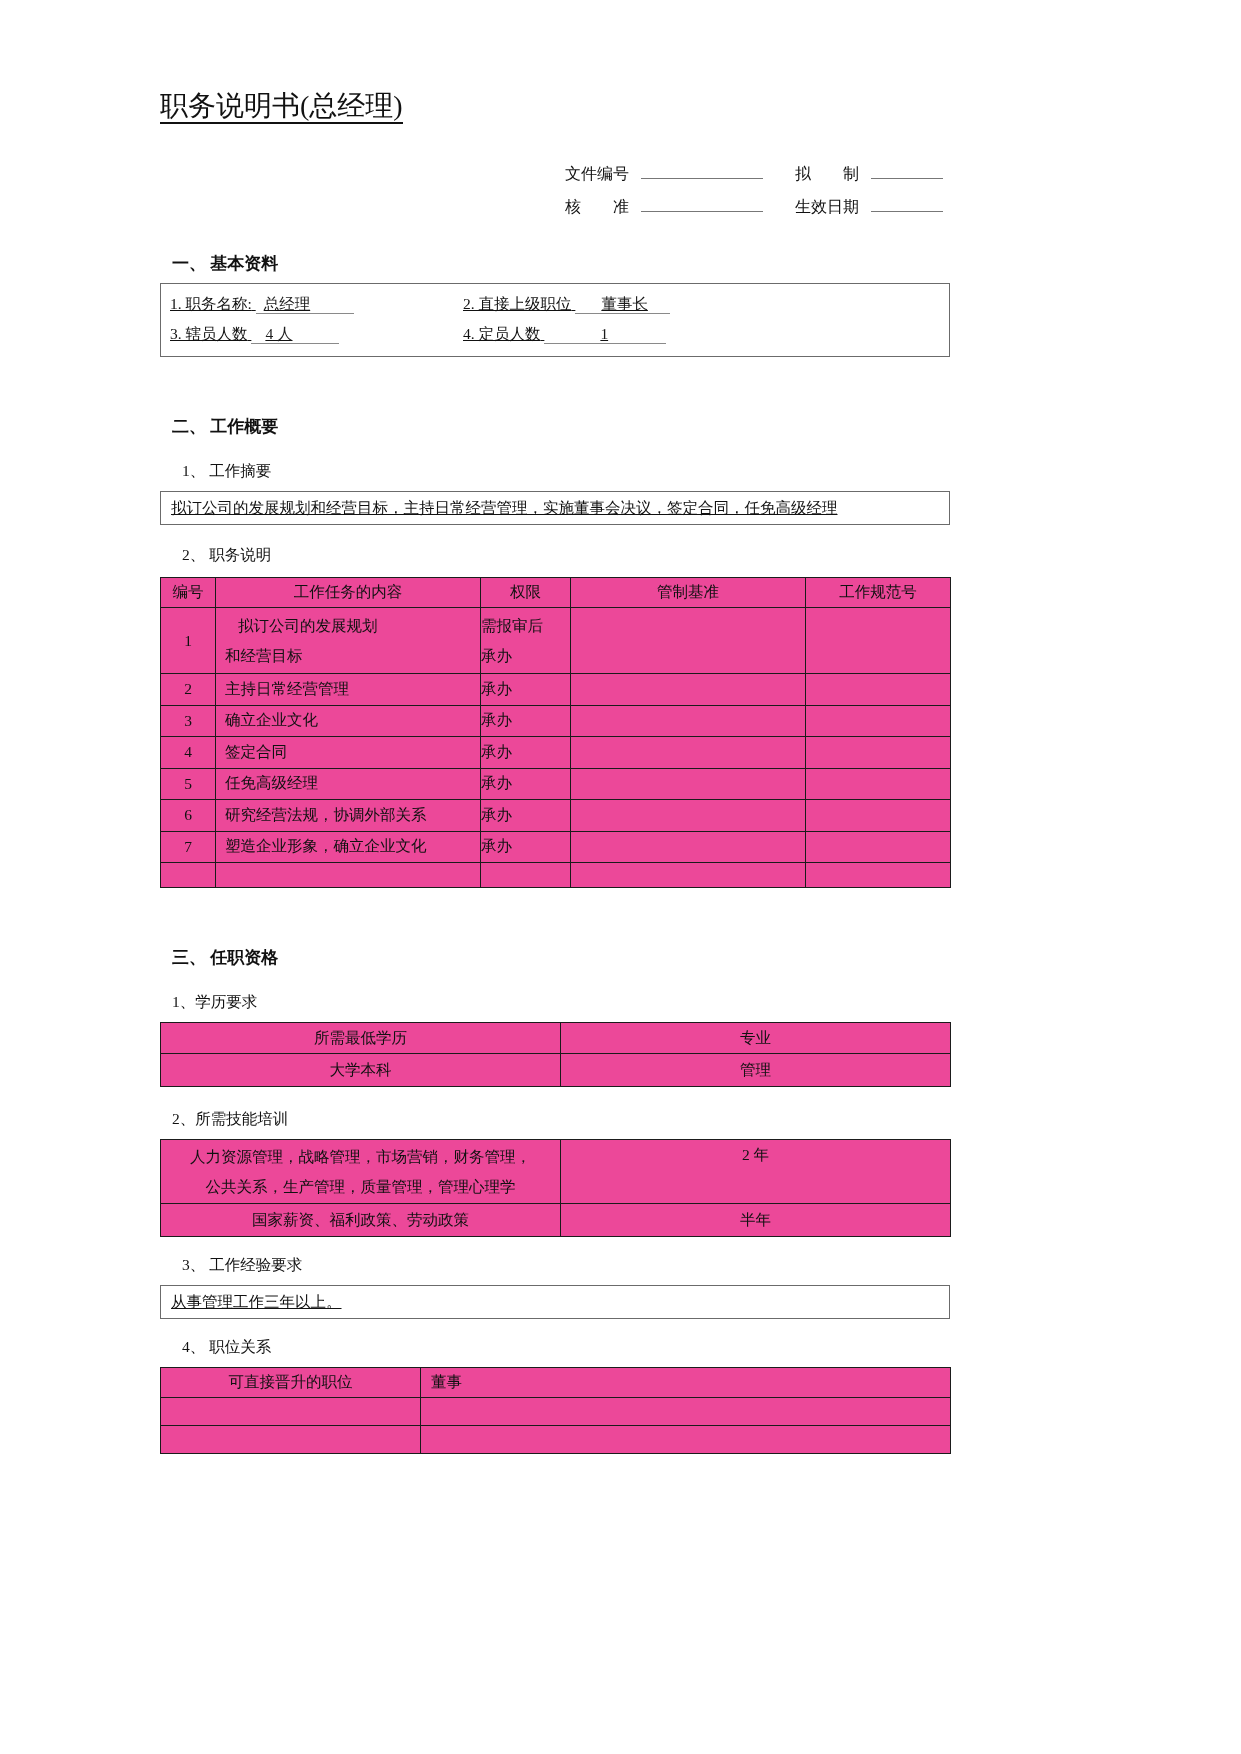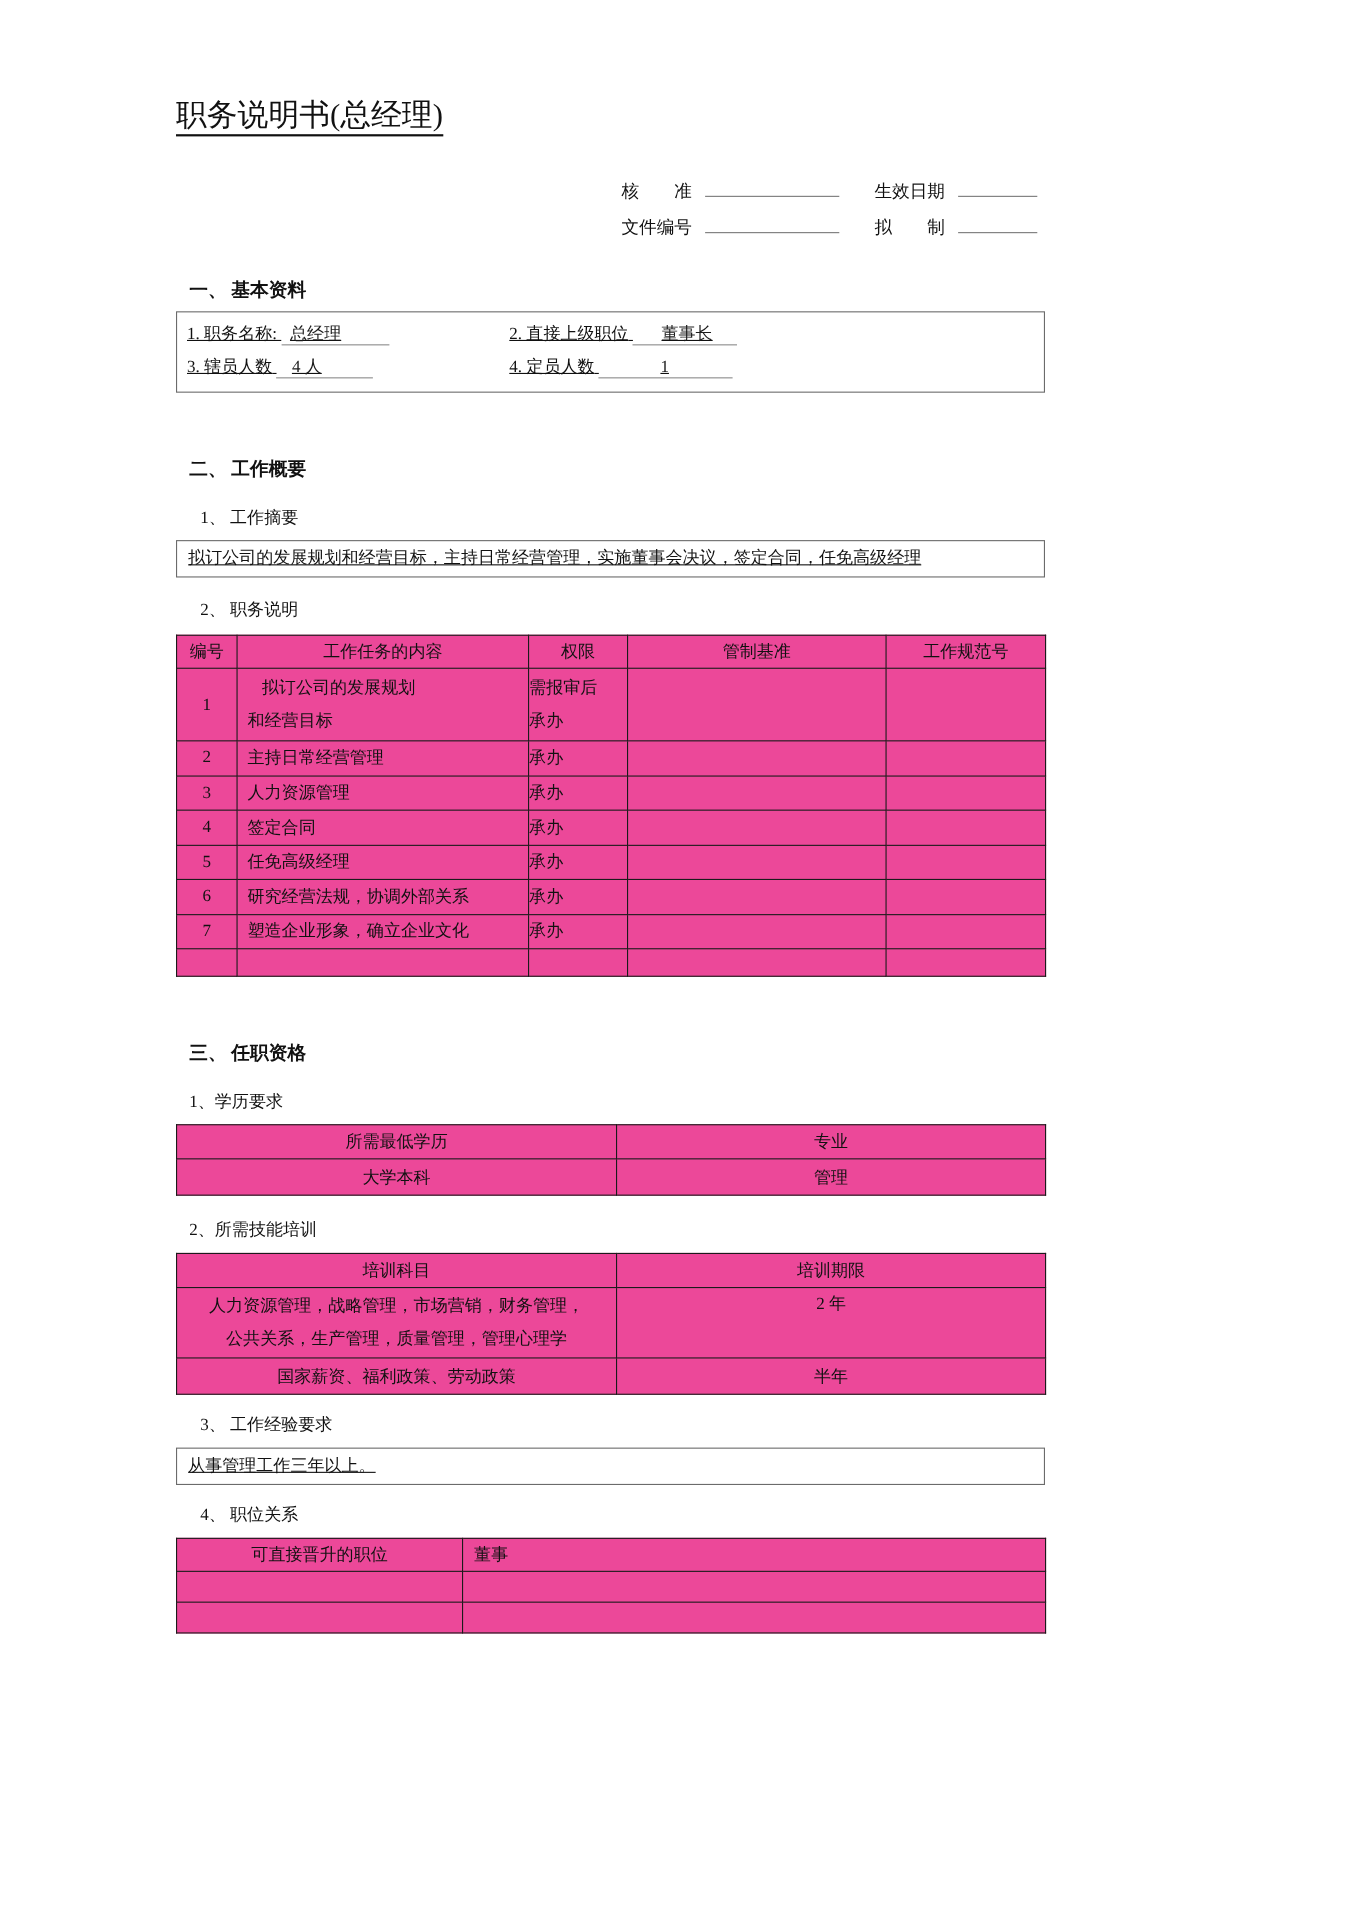--- a/index.html
+++ b/index.html
@@ -82,31 +82,31 @@
 <body>
 
 <div class="content">
 
   <div class="doc-title">
     <span class="u">职务说明书(总经理)</span>
   </div>
 
   <div class="hdr-block">
     <div class="hdr-line">
+      <span class="hdr-label">文件编号</span>
+      <span class="blank b1"></span>
+      <span class="hdr-gap"></span>
+      <span class="hdr-label">拟　　制</span>
+      <span class="blank b2"></span>
+    </div>
+    <div class="hdr-line">
       <span class="hdr-label">核　　准</span>
       <span class="blank b1"></span>
       <span class="hdr-gap"></span>
       <span class="hdr-label">生效日期</span>
-      <span class="blank b2"></span>
-    </div>
-    <div class="hdr-line">
-      <span class="hdr-label">文件编号</span>
-      <span class="blank b1"></span>
-      <span class="hdr-gap"></span>
-      <span class="hdr-label">拟　　制</span>
       <span class="blank b2"></span>
     </div>
   </div>
 
   <div class="sec-head mt26">一、 基本资料</div>
   <div class="box basic-box">
     <div class="box-row">
       <span class="box-col1">
         <span>1. 职务名称:</span>
         <span class="uv uv-jobtitle">总经理</span>
@@ -166,21 +166,21 @@
     </tr>
     <tr class="r">
       <td class="c-no">2</td>
       <td class="c-task">主持日常经营管理</td>
       <td class="c-auth">承办</td>
       <td></td>
       <td></td>
     </tr>
     <tr class="r">
       <td class="c-no">3</td>
-      <td class="c-task">人力资源管理</td>
+      <td class="c-task">确立企业文化</td>
       <td class="c-auth">承办</td>
       <td></td>
       <td></td>
     </tr>
     <tr class="r">
       <td class="c-no">4</td>
       <td class="c-task">签定合同</td>
       <td class="c-auth">承办</td>
       <td></td>
       <td></td>
@@ -236,24 +236,20 @@
   </tbody>
     </table>
 
   <div class="sub-head ind12 mt20">2、所需技能培训</div>
   <table class="train-table">
     <colgroup>
         <col style="width:400px">
         <col style="width:390px">
       </colgroup>
     <tbody>
-        <tr>
-      <td>培训科目</td>
-      <td>培训期限</td>
-    </tr>
     <tr class="trow1">
       <td>
         <div class="train-line">人力资源管理，战略管理，市场营销，财务管理，</div>
         <div class="train-line">公共关系，生产管理，质量管理，管理心理学</div>
       </td>
       <td class="c-dur">2 年</td>
     </tr>
     <tr class="trow2">
       <td>国家薪资、福利政策、劳动政策</td>
       <td>半年</td>

